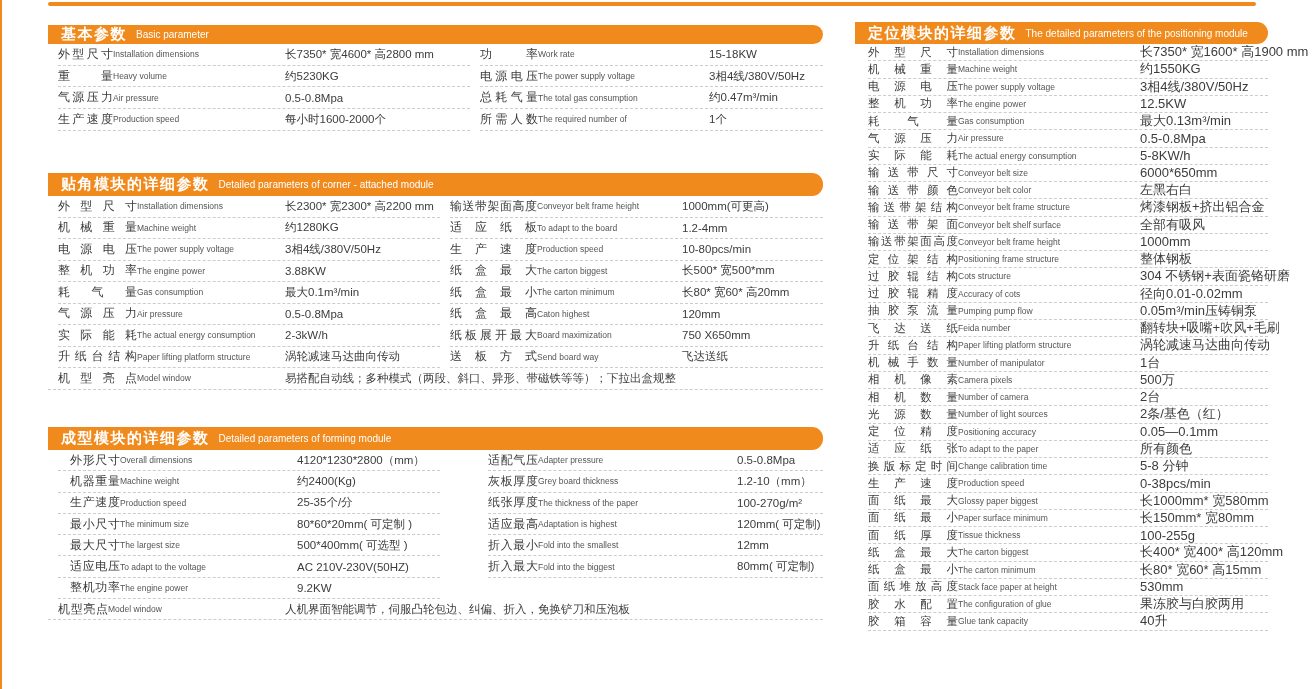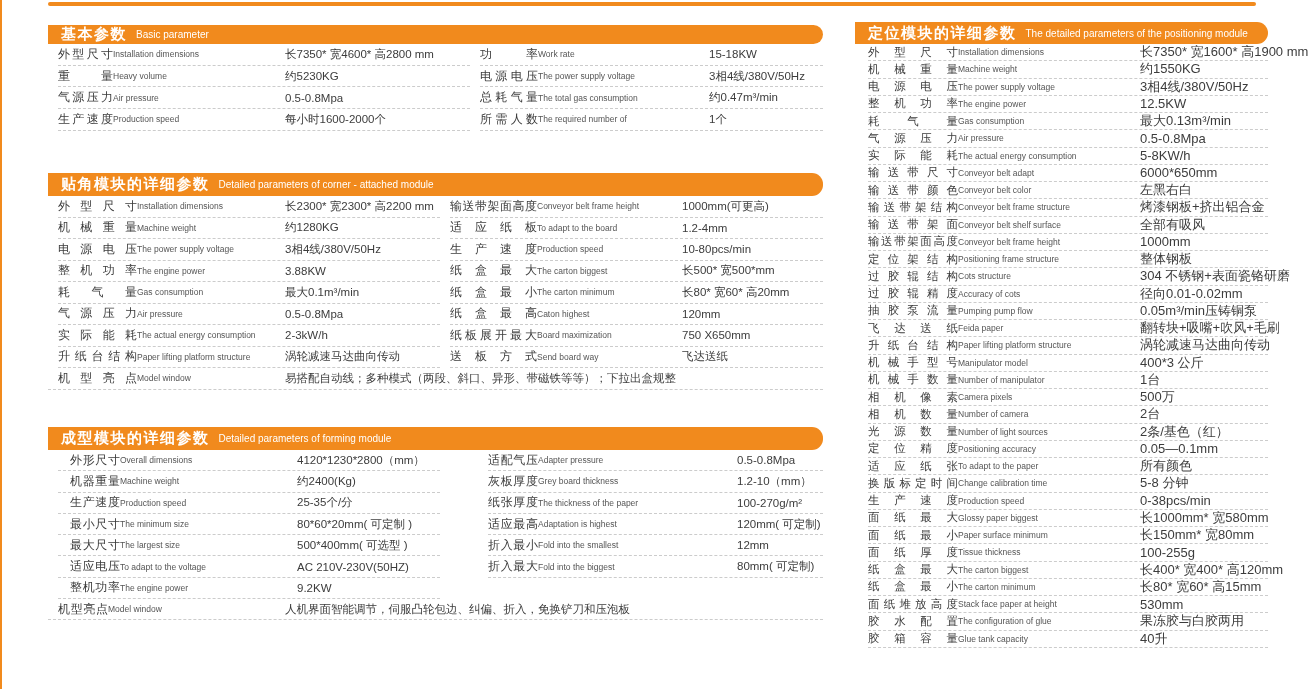--- a/index.html
+++ b/index.html
@@ -360,21 +360,21 @@
         <span class="en">Air  pressure</span>
         <span class="val">0.5-0.8Mpa</span>
       </div>
       <div class="row">
         <span class="zh">实际能耗</span>
         <span class="en">The  actual  energy  consumption</span>
         <span class="val">5-8KW/h</span>
       </div>
       <div class="row">
         <span class="zh">输送带尺寸</span>
-        <span class="en">Conveyor  belt  adapt</span>
+        <span class="en">Conveyor  belt  size</span>
         <span class="val">6000*650mm</span>
       </div>
       <div class="row">
         <span class="zh">输送带颜色</span>
         <span class="en">Conveyor  belt  color</span>
         <span class="val">左黑右白</span>
       </div>
       <div class="row">
         <span class="zh">输送带架结构</span>
         <span class="en">Conveyor  belt  frame  structure</span>
@@ -405,34 +405,29 @@
         <span class="en">Accuracy  of  cots</span>
         <span class="val">径向0.01-0.02mm</span>
       </div>
       <div class="row">
         <span class="zh">抽胶泵流量</span>
         <span class="en">Pumping  pump  flow</span>
         <span class="val">0.05m³/min压铸铜泵</span>
       </div>
       <div class="row">
         <span class="zh">飞达送纸</span>
-        <span class="en">Feida  paper</span>
+        <span class="en">Feida  number</span>
         <span class="val">翻转块+吸嘴+吹风+毛刷</span>
       </div>
       <div class="row">
         <span class="zh">升纸台结构</span>
         <span class="en">Paper  lifting  platform  structure</span>
         <span class="val">涡轮减速马达曲向传动</span>
       </div>
       <div class="row">
-        <span class="zh">机械手型号</span>
-        <span class="en">Manipulator  model</span>
-        <span class="val">400*3 公斤</span>
-      </div>
-      <div class="row">
         <span class="zh">机械手数量</span>
         <span class="en">Number  of  manipulator</span>
         <span class="val">1台</span>
       </div>
       <div class="row">
         <span class="zh">相机像素</span>
         <span class="en">Camera  pixels</span>
         <span class="val">500万</span>
       </div>
       <div class="row">

